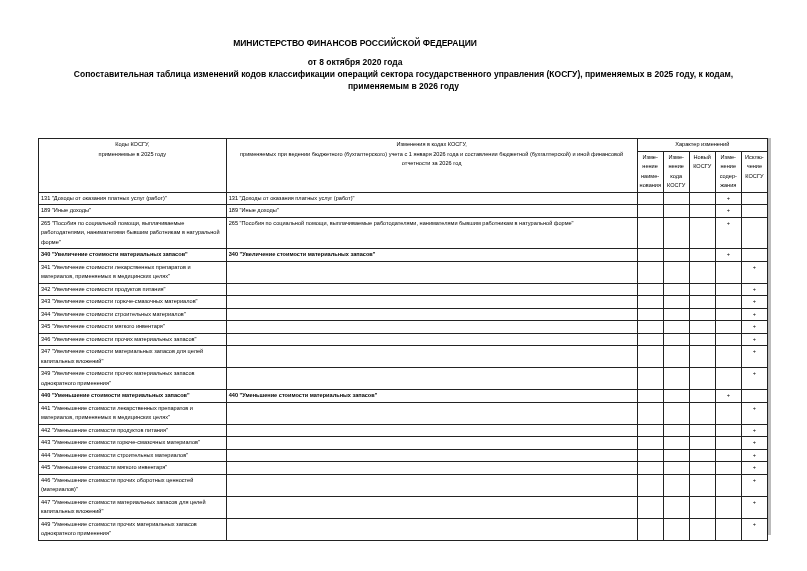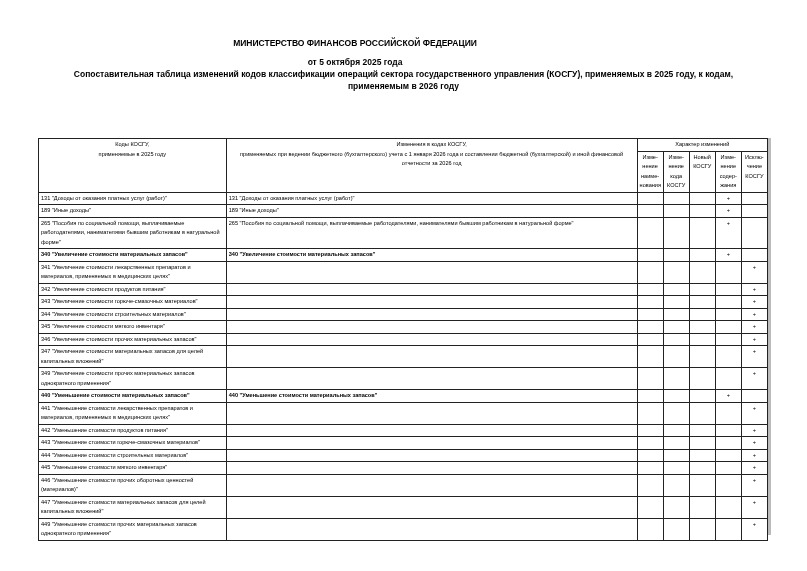--- a/index.html
+++ b/index.html
@@ -16,21 +16,21 @@
   td.mark { text-align:center; font-size:7px; }
   tr.bold td.txt { font-weight:bold; }
   .col1 { width:180px; } .col2 { width:394px; }
   .colm { width:25px; }
   .rside { position:absolute; left:768px; top:138px; width:3px; height:397px; background:#bbb; }
 </style>
 </head>
 <body>
 
 <div class="title t1">МИНИСТЕРСТВО ФИНАНСОВ РОССИЙСКОЙ ФЕДЕРАЦИИ</div>
-<div class="title t2">от 5 октября 2025 года</div>
+<div class="title t2">от 8 октября 2020 года</div>
 <div class="title t3">Сопоставительная таблица изменений кодов классификации операций сектора государственного управления (КОСГУ), применяемых в 2025 году, к кодам, применяемым в 2026 году</div>
 
 <table class="main">
   <colgroup>
     <col class="col1">
       <col class="col2">
     <col class="colm">
       <col class="colm">
       <col class="colm">
       <col class="colm">

